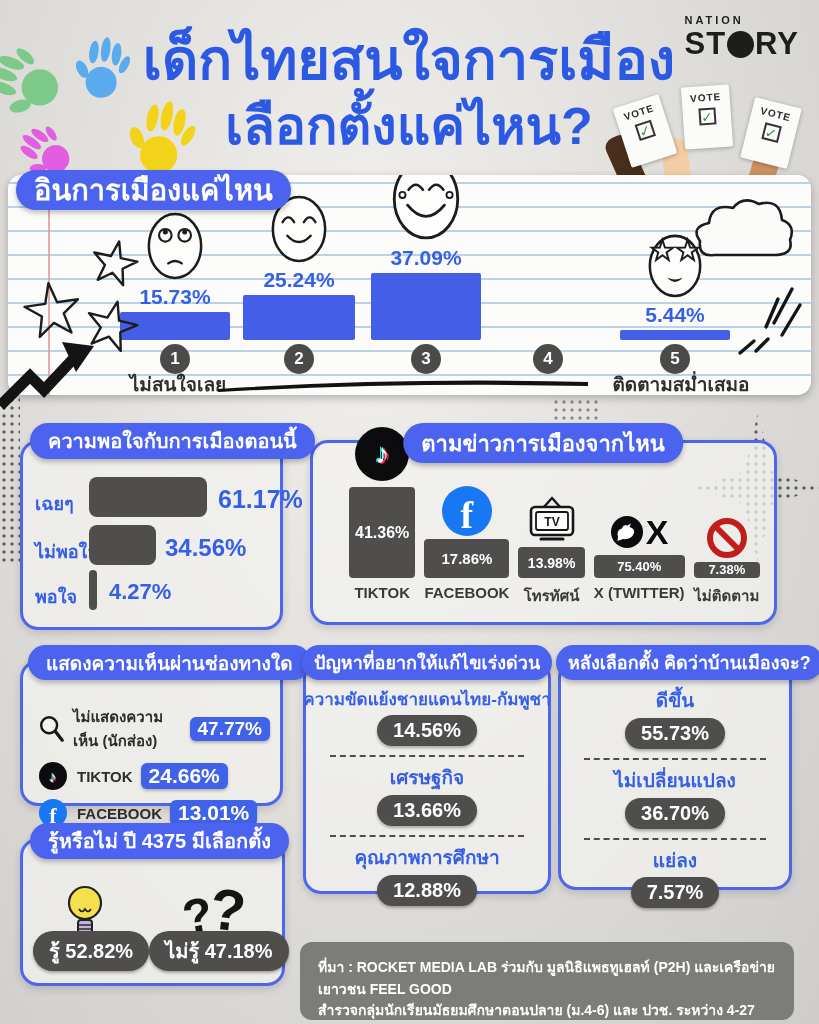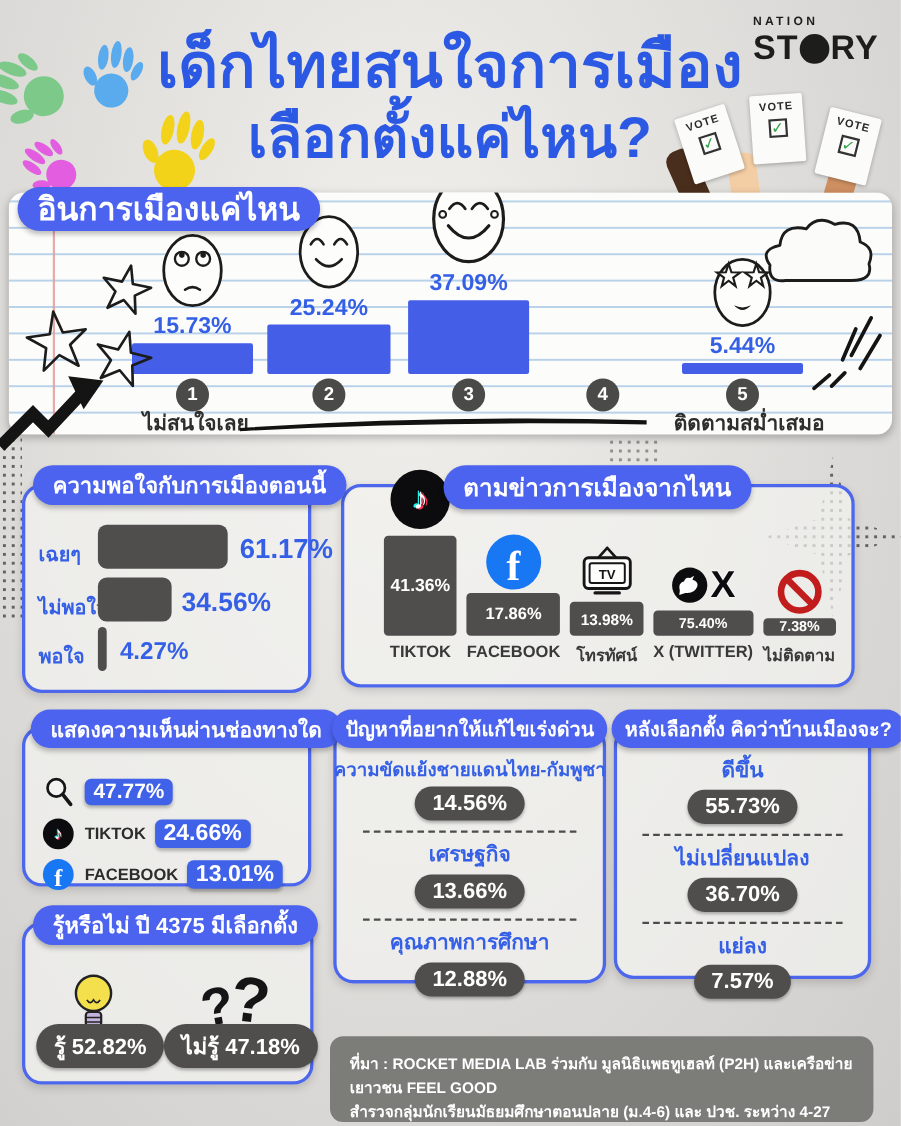--- a/index.html
+++ b/index.html
@@ -354,20 +354,21 @@
 
   <div class="panel" style="left:20px;top:660px;width:263px;height:146px;">
     <div class="op-rows">
       <div class="op-row">
         <span class="op-ic">
           <svg width="28" height="30" viewBox="0 0 30 32">
             <circle cx="13" cy="12" r="8.5" fill="rgba(255,255,255,.4)" stroke="#161616" stroke-width="2.6"></circle>
             <line x1="19.5" y1="18.5" x2="27" y2="28" stroke="#161616" stroke-width="3.6" stroke-linecap="round"></line>
           </svg>
         </span>
+        <span class="op-label" style="font-size:15px;">ไม่แสดงความเห็น (นักส่อง)</span>
         <span class="blue-badge" style="font-size:19px;">47.77%</span>
       </div>
       <div class="op-row">
         <span class="op-ic">
             <span class="tiktok-circle small">
               <span>♪</span>
             </span>
           </span>
         <span class="op-label" style="font-size:15px;">TIKTOK</span>
         <span class="blue-badge" style="font-size:21px;">24.66%</span>

